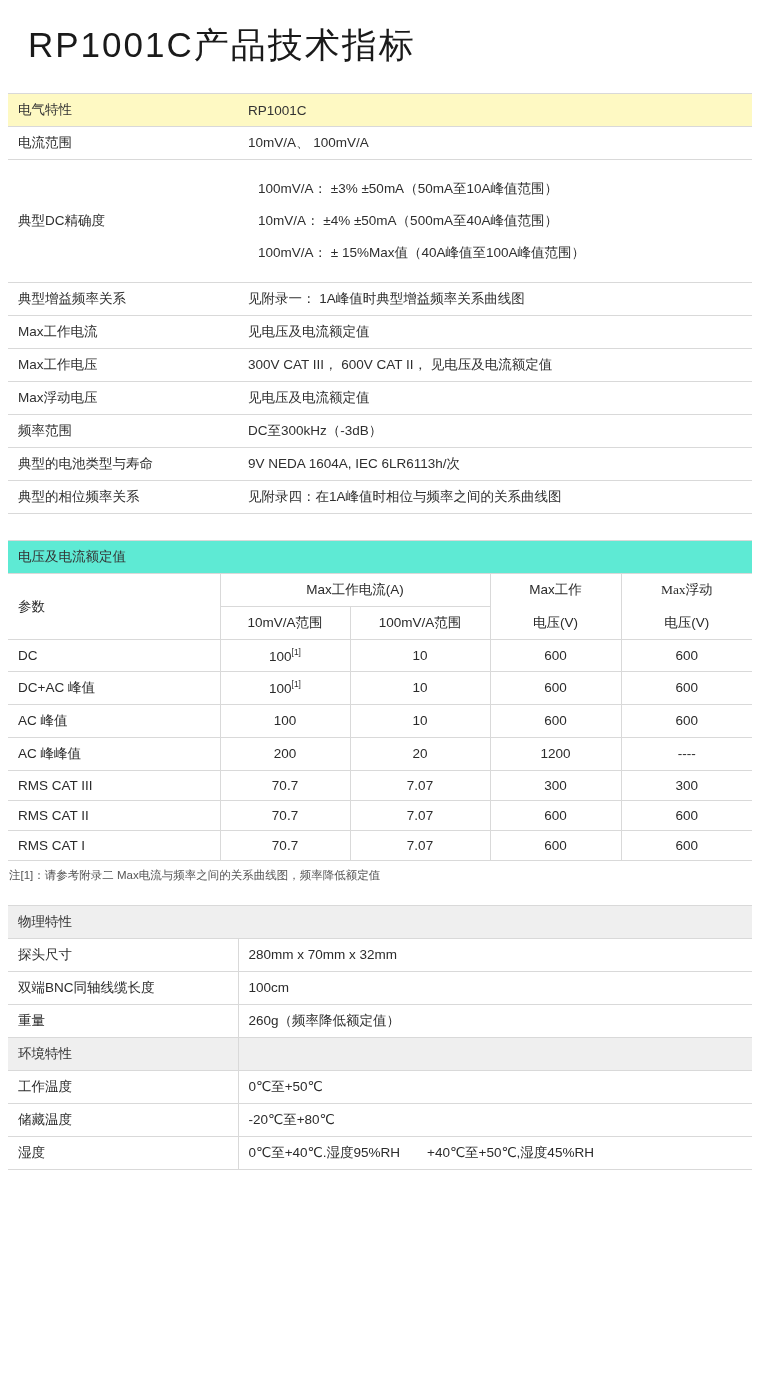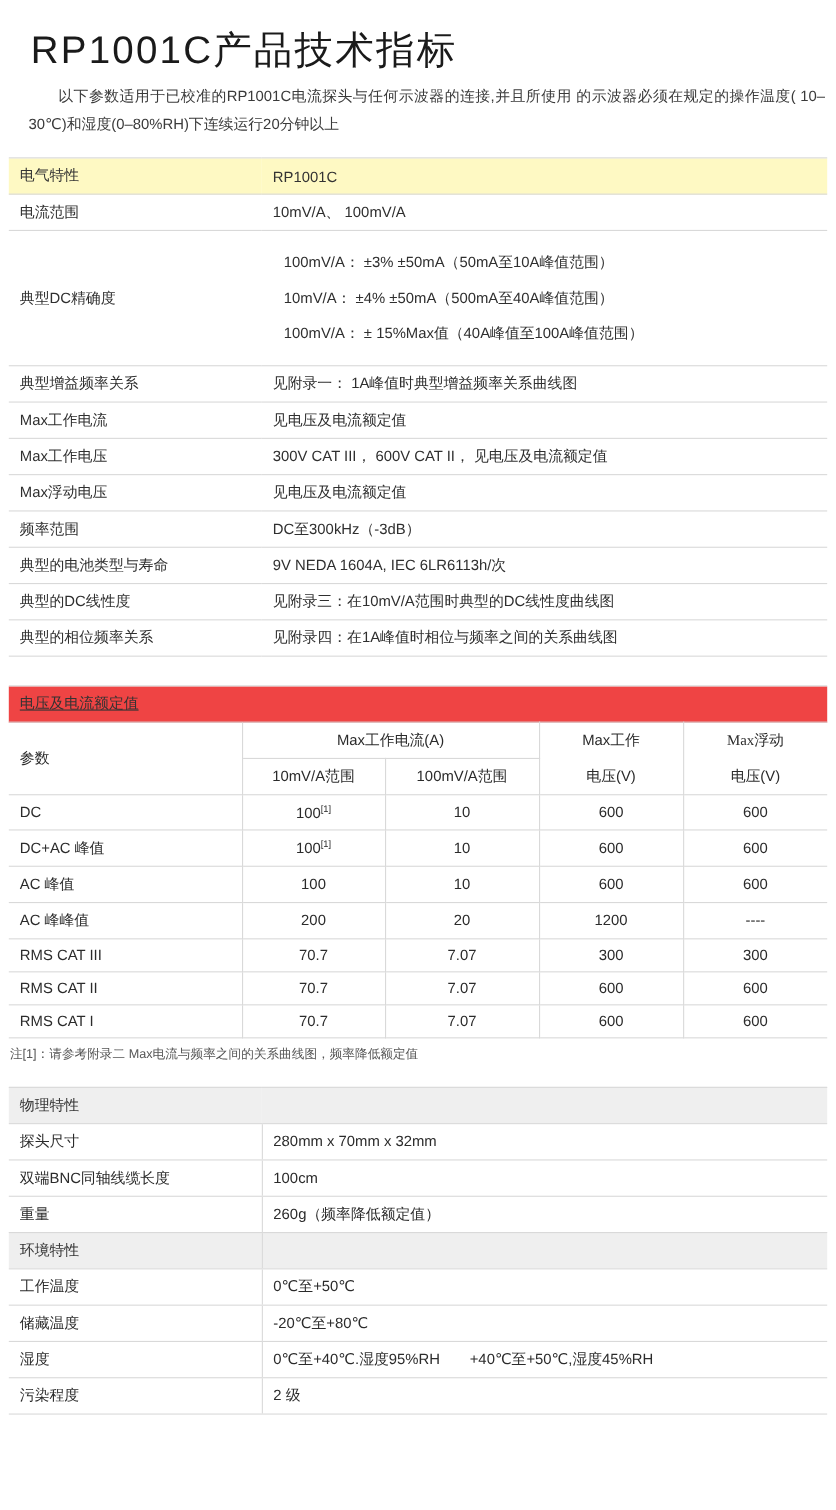--- a/index.html
+++ b/index.html
@@ -77,21 +77,21 @@
     border: 1px solid #d9d9d9;
     padding: 7px 6px;
     font-weight: 400;
     vertical-align: middle;
   }
   table.t2 .rowline td {
     border-left: none;
     border-right: none;
   }
   table.t2 .vline { border-left: 1px solid #d9d9d9 !important; }
-  table.t2 .hdr td { background: #ef4444; text-decoration: underline; }
+  table.t2 .hdr td { background: #5eead4; }
   table.t2 .ctr { text-align: center; }
   table.t2 .lbl { text-align: left; padding-left: 10px; }
   .note {
     width: 744px;
     margin: 7px auto 0 auto;
     font-size: 11.5px;
     color: #555;
     padding-left: 2px;
   }
   sup { font-size: 8.5px; }
@@ -116,23 +116,20 @@
   .vsep { border-left: 1px solid #d9d9d9 !important; }
   .bottom-space { height: 26px; }
 </style>
 </head>
 <body>
 
 <div class="page">
 
   <div class="title">RP1001C产品技术指标</div>
 
-  <div class="intro">
-    <p>以下参数适用于已校准的RP1001C电流探头与任何示波器的连接,并且所使用 的示波器必须在规定的操作温度( 10–30℃)和湿度(0–80%RH)下连续运行20分钟以上</p>
-  </div>
 
   <table class="spec t1">
     <tbody>
         <tr class="hdr">
       <td class="k">电气特性</td>
       <td>RP1001C</td>
     </tr>
     <tr>
       <td class="k">电流范围</td>
       <td>10mV/A、 100mV/A</td>
@@ -163,24 +160,20 @@
       <td class="k">Max浮动电压</td>
       <td>见电压及电流额定值</td>
     </tr>
     <tr>
       <td class="k">频率范围</td>
       <td>DC至300kHz（-3dB）</td>
     </tr>
     <tr>
       <td class="k">典型的电池类型与寿命</td>
       <td>9V NEDA 1604A, IEC 6LR6113h/次</td>
-    </tr>
-    <tr>
-      <td class="k">典型的DC线性度</td>
-      <td>见附录三：在10mV/A范围时典型的DC线性度曲线图</td>
     </tr>
     <tr>
       <td class="k">典型的相位频率关系</td>
       <td>见附录四：在1A峰值时相位与频率之间的关系曲线图</td>
     </tr>
   </tbody>
     </table>
 
   <table class="t2">
     <colgroup>
@@ -289,21 +282,17 @@
       <td class="vsep">0℃至+50℃</td>
     </tr>
     <tr>
       <td class="k">储藏温度</td>
       <td class="vsep">-20℃至+80℃</td>
     </tr>
     <tr>
       <td class="k">湿度</td>
       <td class="vsep">0℃至+40℃.湿度95%RH　　+40℃至+50℃,湿度45%RH</td>
     </tr>
-    <tr>
-      <td class="k">污染程度</td>
-      <td class="vsep">2 级</td>
-    </tr>
   </tbody>
     </table>
 
   <div class="bottom-space"></div>
 </div>
 
 </body></html>

